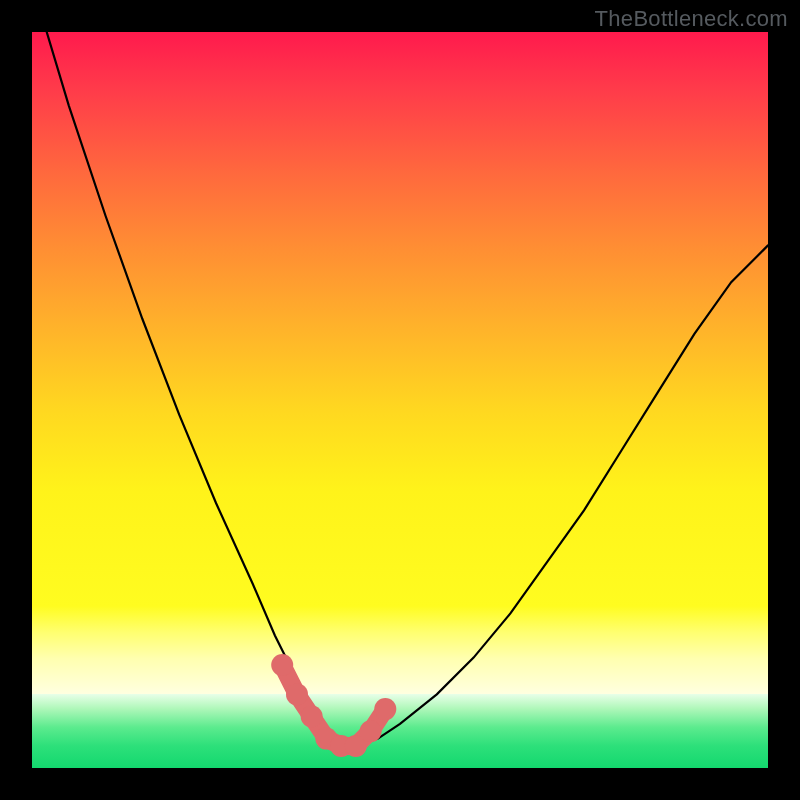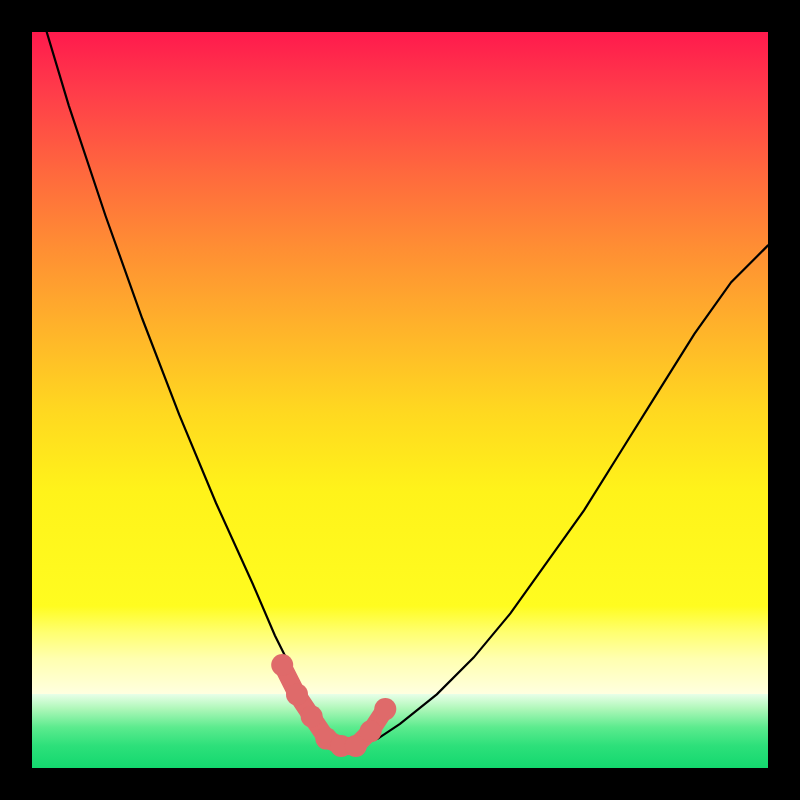--- a/index.html
+++ b/index.html
@@ -84,20 +84,21 @@
     letter-spacing: 0.3px;
     font-weight: 500;
     user-select: none;
   }
 </style>
 </head>
 <body>
 
 <div class="frame">
 
+  <div class="watermark">TheBottleneck.com</div>
 
   <div class="plot-area">
     <div class="gradient-bg">
       <div class="grad-main"></div>
       <div class="grad-pale"></div>
       <div class="grad-green"></div>
     </div>
 
     <svg class="curve-layer" viewBox="0 0 736 736" preserveAspectRatio="none">
       <path id="curve-path" fill="none" stroke="#000" stroke-width="2.2" stroke-linecap="round" d="M14.7 0.0 L36.8 73.6 L73.6 184.0 L110.4 287.0 L147.2 382.7 L184.0 471.0 L220.8 552.0 L242.9 603.5 L265.0 647.7 L279.7 677.1 L294.4 699.2 L309.1 713.9 L323.8 713.9 L345.9 706.6 L368.0 691.8 L404.8 662.4 L441.6 625.6 L478.4 581.4 L515.2 529.9 L552.0 478.4 L588.8 419.5 L625.6 360.6 L662.4 301.8 L699.2 250.2 L736.0 213.4"></path>

